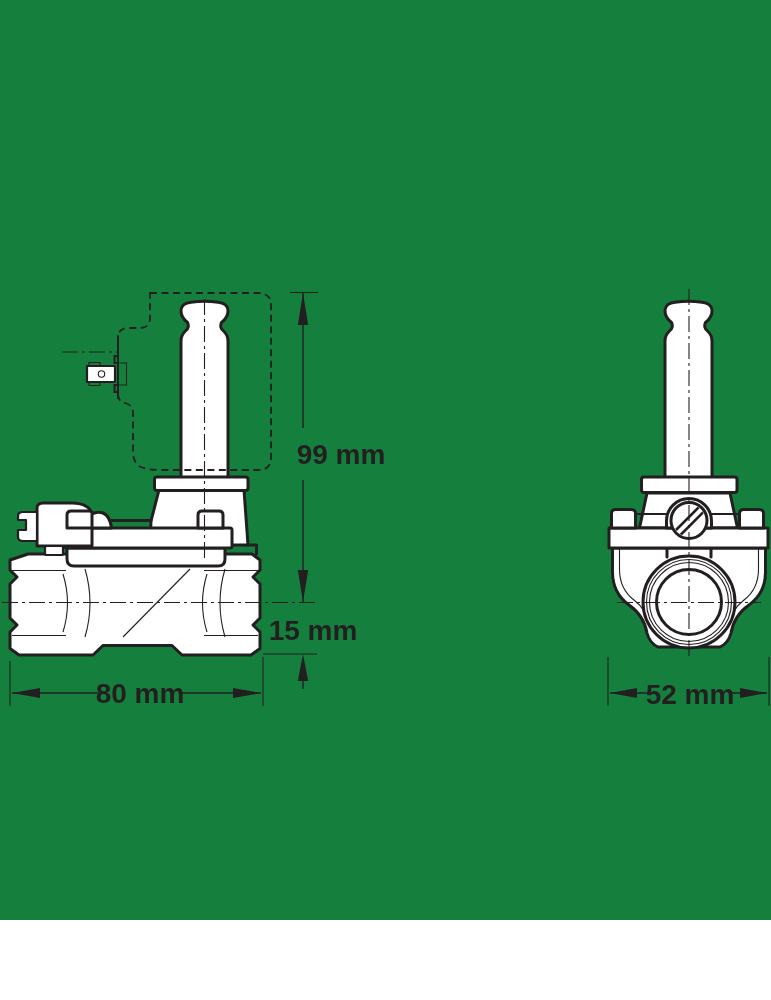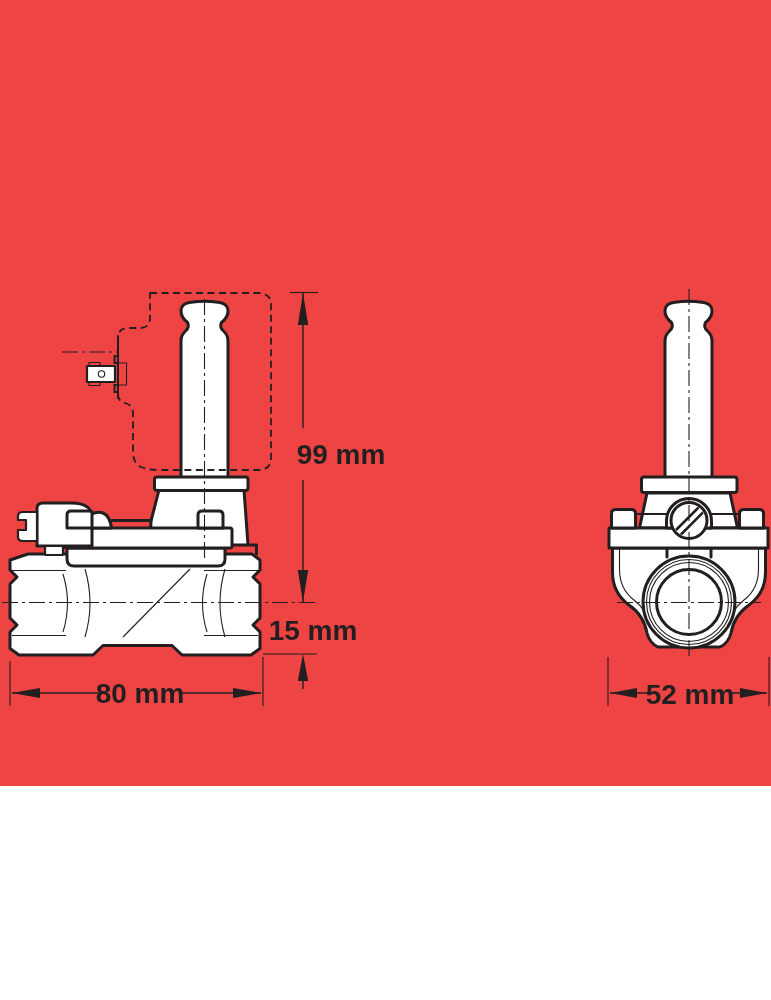--- a/index.html
+++ b/index.html
@@ -1,19 +1,19 @@
 <!DOCTYPE html>
 <html><head>
 <meta charset="utf-8">
 <style>
   html,body{margin:0;padding:0;background:#ffffff;}
   .canvas{
     position:relative;
-    width:771px;height:786px;
-    background:#ef4444;
+    width:771px;height:920px;
+    background:#15803d;
     overflow:hidden;
     font-family:"Liberation Sans",sans-serif;
   }
   svg{display:block;}
   .bold{fill:#ffffff;stroke:#231f20;stroke-width:3;stroke-linejoin:round;}
   .boldline{fill:none;stroke:#231f20;stroke-width:3;stroke-linejoin:round;stroke-linecap:round;}
   .med{fill:#ffffff;stroke:#231f20;stroke-width:2.2;stroke-linejoin:round;}
   .medline{fill:none;stroke:#231f20;stroke-width:2;stroke-linecap:round;}
   .thin{fill:none;stroke:#231f20;stroke-width:1.1;}
   .phantom{fill:none;stroke:#231f20;stroke-width:1.8;stroke-dasharray:7 4.5;stroke-linejoin:round;}

